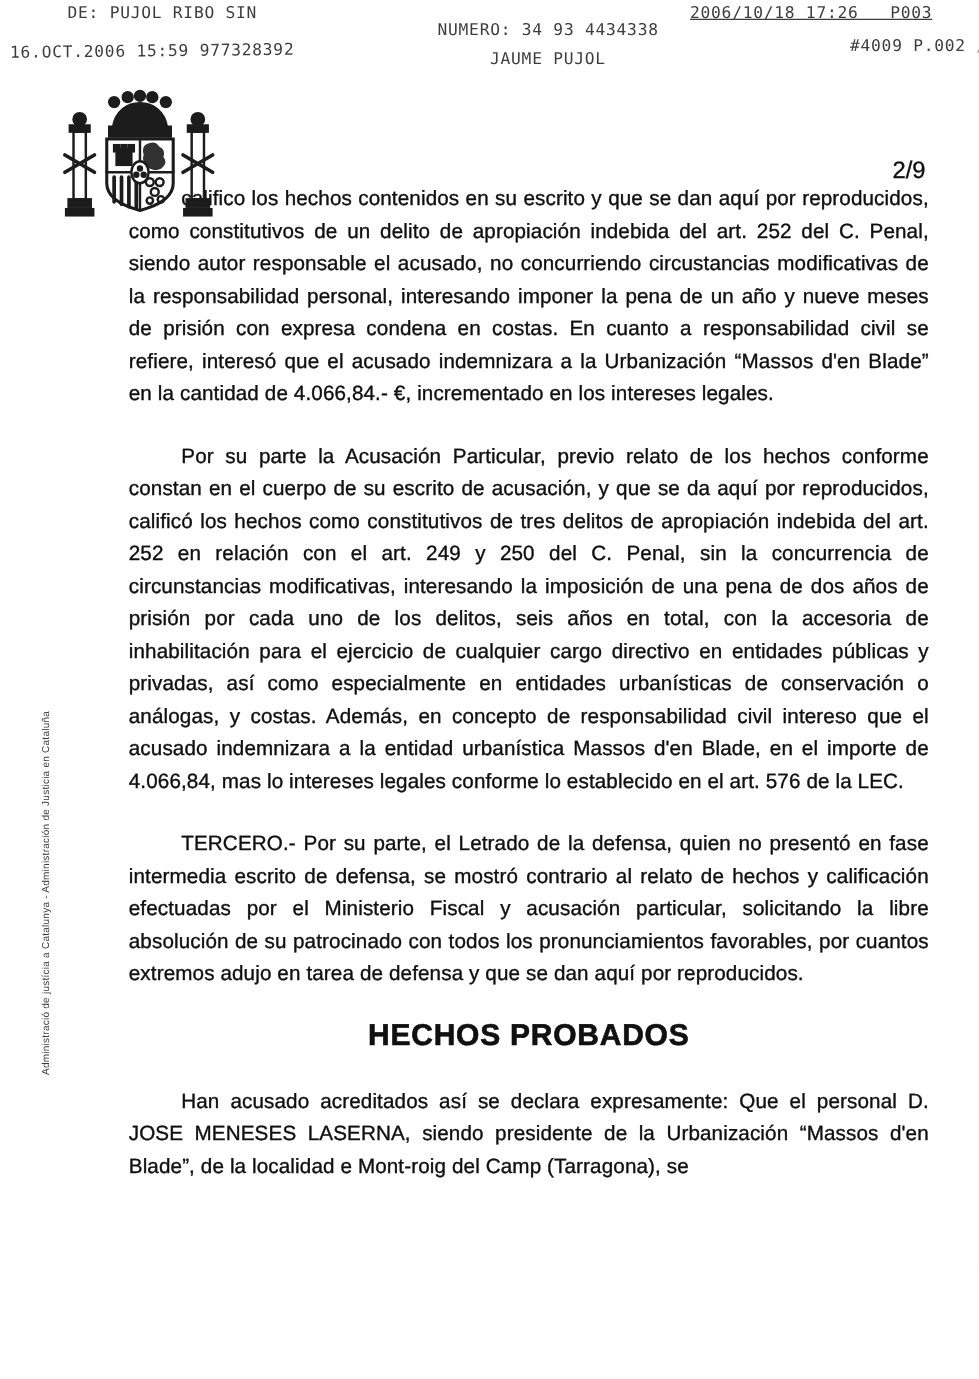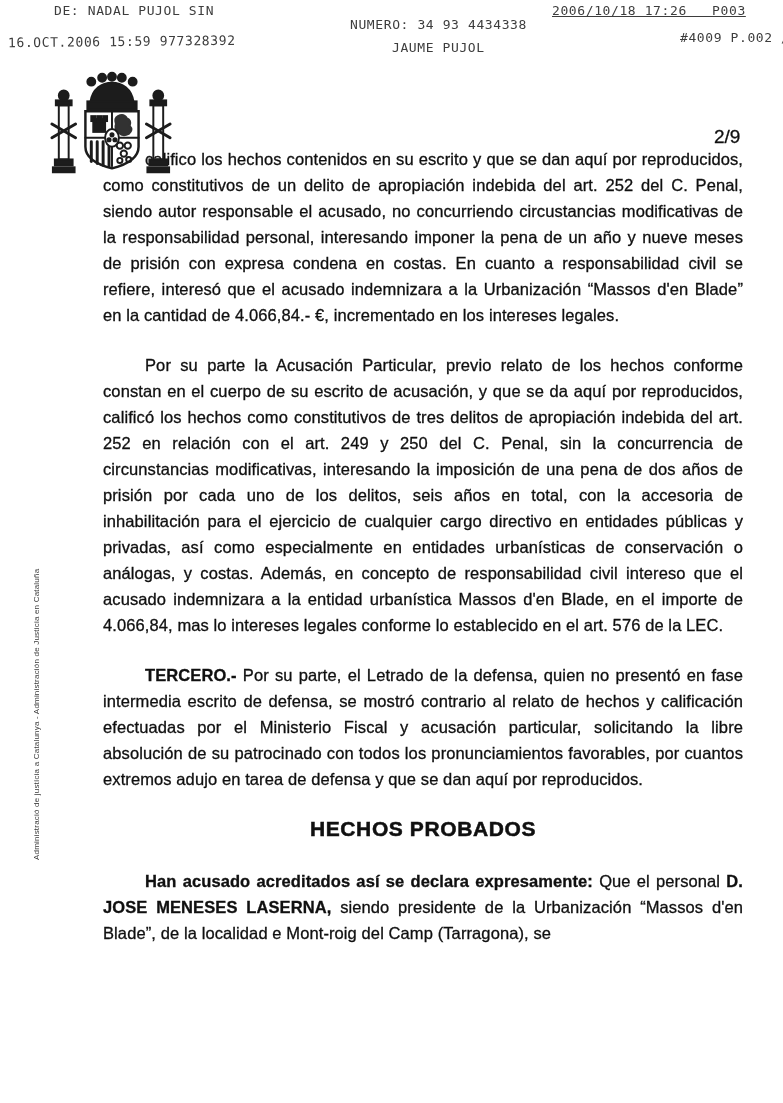--- a/index.html
+++ b/index.html
@@ -44,36 +44,36 @@
   
   .content {
     position:absolute; left:103px; top:146px; width:640px;
     font-size:16.5px; line-height:26px;
     text-align:justify;
     letter-spacing:0.1px;
     -webkit-text-stroke:0.3px #101010;
   }
   .para { margin:0 0 24px 0; }
   .indent { text-indent:42px; }
-  .b { font-weight:bold; }
+  .b { font-weight:normal; }
   .heading {
     margin:12px 0 26px 0;
     text-align:center; text-indent:0;
-    font-weight:bold; font-size:21px;
+    font-weight:bold; font-size:24px;
     letter-spacing:0.6px;
     -webkit-text-stroke:0.5px #101010;
   }
 </style>
 </head>
 <body>
 
 <div class="page">
 
   <header class="fax-header">
-    <span class="fh-from">DE: NADAL PUJOL SIN</span>
+    <span class="fh-from">DE: PUJOL RIBO SIN</span>
     <span class="fh-numero">NUMERO: 34 93 4434338</span>
     <span class="fh-datetime">2006/10/18 17:26   P003</span>
     <span class="fh-timestamp">16.OCT.2006 15:59 977328392</span>
     <span class="fh-name">JAUME PUJOL</span>
     <span class="fh-faxpage">#4009 P.002 /008</span>
   </header>
 
   <div class="page-number">2/9</div>
 
   <div class="seal">

